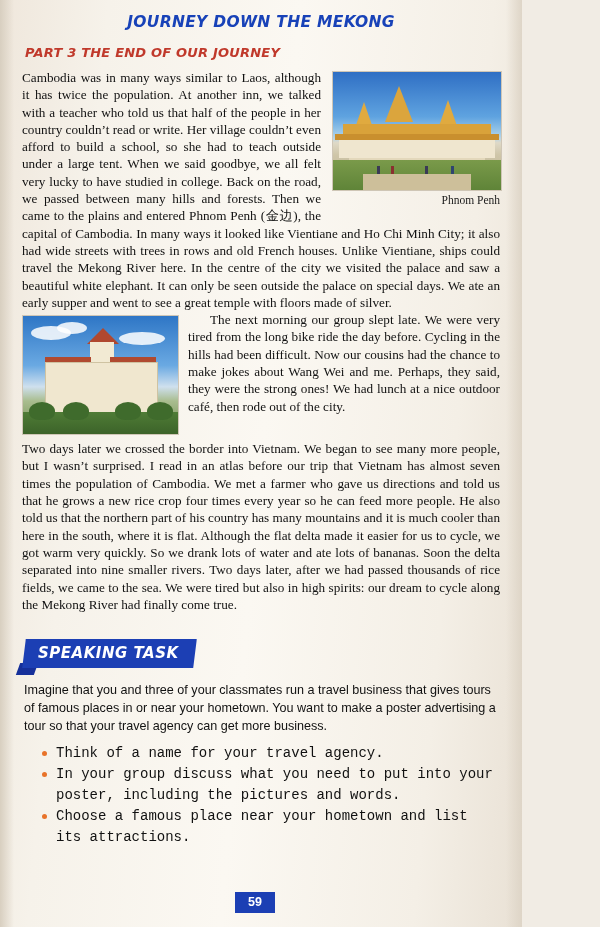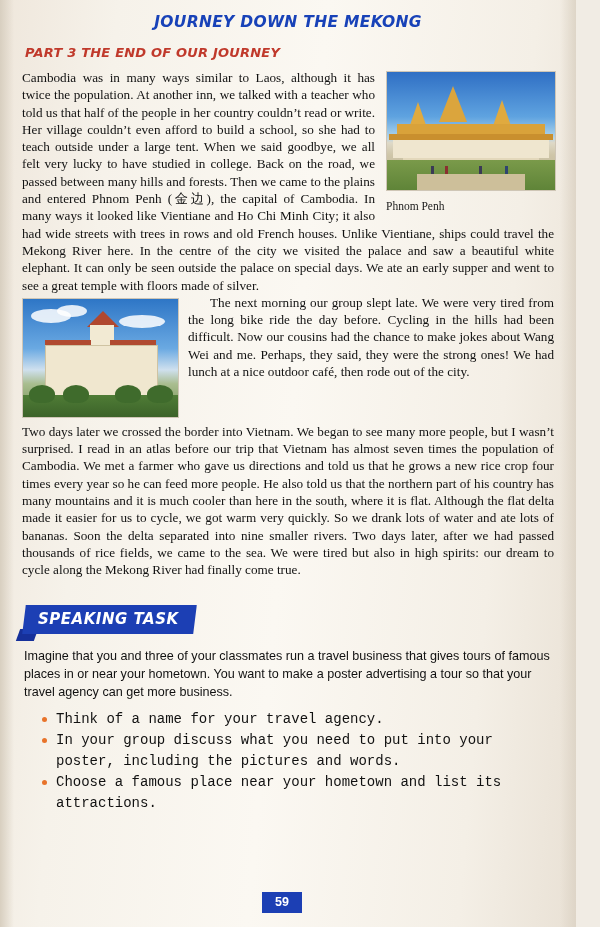--- a/index.html
+++ b/index.html
@@ -10,21 +10,21 @@
     width: 600px;
     height: 927px;
     background: #f1ece4;
     font-family: "Liberation Serif", serif;
     overflow: hidden;
     position: relative;
   }
   .page {
     position: absolute;
     left: 0; top: 0;
-    width: 576px;
+    width: 522px;
     height: 927px;
     background:
       linear-gradient(95deg, #efe7dc 0%, #f6f2ea 18%, #fbf8f2 50%, #f4efe6 82%, #e9e1d5 100%);
     box-sizing: border-box;
     padding: 0 22px;
   }
   .page:before {
     content: "";
     position: absolute;
     left: 0; top: 0; bottom: 0;
@@ -84,23 +84,23 @@
     width: 168px;
     margin: 2px 0 4px 11px;
   }
   .fig-left {
     float: left;
     width: 155px;
     margin: 4px 11px 4px 0;
   }
   .fig-caption {
     font-size: 11.5px;
-    text-align: left;
+    text-align: right;
     color: #1a1a1a;
-    padding-top: 9px;
+    padding-top: 3px;
     font-family: "Liberation Serif", serif;
   }
   .photo {
     width: 100%;
     height: 118px;
     border: 1px solid #cfc6b6;
     position: relative;
     overflow: hidden;
   }
   

